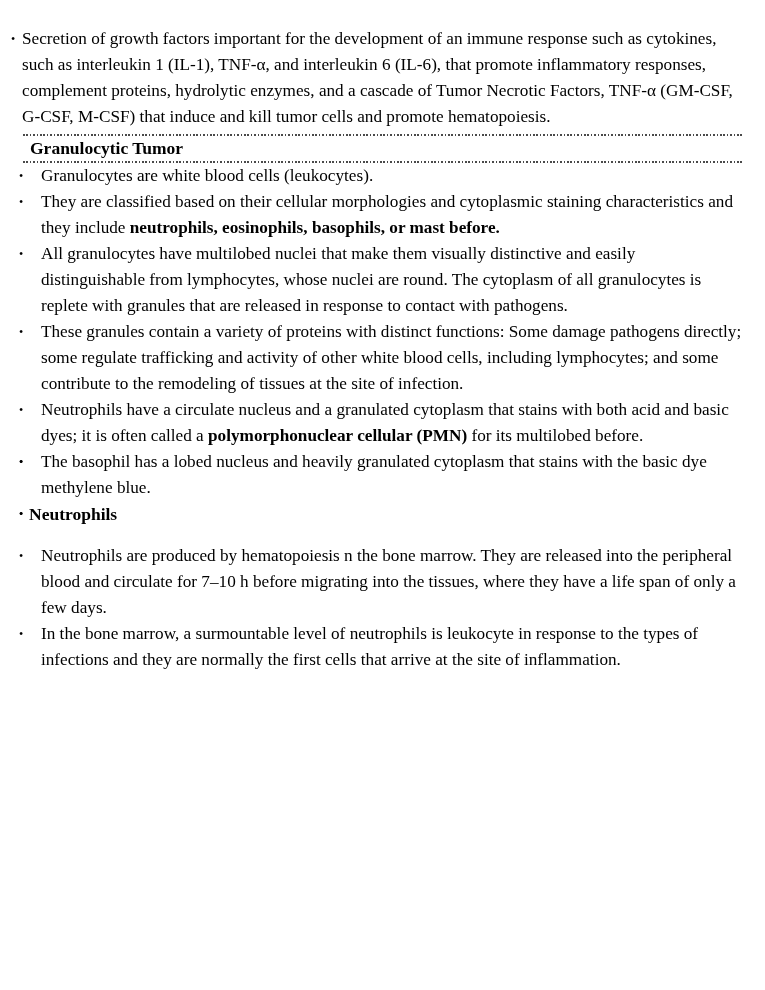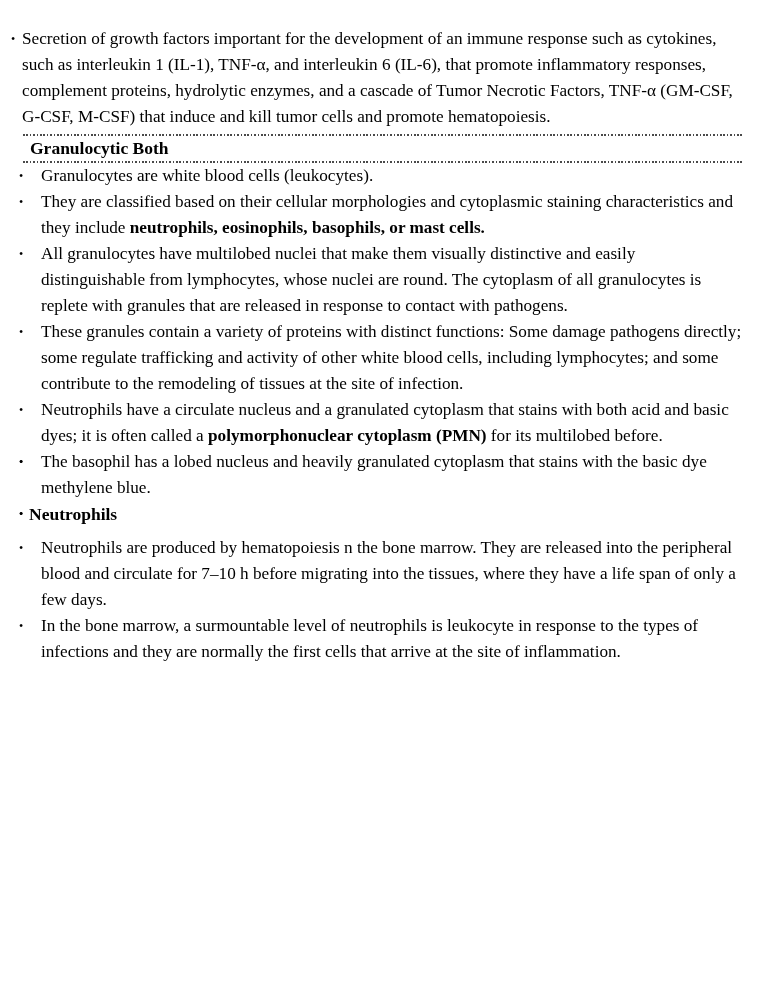--- a/index.html
+++ b/index.html
@@ -27,40 +27,40 @@
   .heading-box{margin:4px 1px 0 23px;}
   .dotline{
     height:2px;
     background-image:repeating-linear-gradient(90deg,#4a4a4a 0 1.6px,transparent 1.6px 3.4px);
   }
   .boxed-h{
     margin:0;padding:0 0 1px 7px;
     font-size:17.5px;line-height:24px;font-weight:bold;
   }
   .plain-h{
-    margin:0 0 8px 29px;padding:0;
+    margin:0 0 16px 29px;padding:0;
     font-size:17.5px;line-height:26px;font-weight:bold;
   }
 </style>
 </head>
 <body>
 
 <div class="page">
   <div>
       <div class="bullet-item lvl1"><span class="marker">•</span><span class="btext"><span>Secretion of growth factors important for the development of an immune response such as cytokines, such as interleukin 1 (IL-1), TNF-α, and interleukin 6 (IL-6), that promote inflammatory responses, complement proteins, hydrolytic enzymes, and a cascade of Tumor Necrotic Factors, TNF-α (GM-CSF, G-CSF, M-CSF) that induce and kill tumor cells and promote hematopoiesis.</span></span></div>
       <div class="heading-box">
         <div class="dotline"></div>
-        <h2 class="boxed-h">Granulocytic Both</h2>
+        <h2 class="boxed-h">Granulocytic Tumor</h2>
         <div class="dotline"></div>
       </div>
       <div class="bullet-item lvl2"><span class="marker">•</span><span class="btext"><span>Granulocytes are white blood cells (leukocytes).</span></span></div>
-      <div class="bullet-item lvl2"><span class="marker">•</span><span class="btext"><span>They are classified based on their cellular morphologies and cytoplasmic staining characteristics and they include </span><b>neutrophils, eosinophils, basophils, or mast cells.</b></span></div>
+      <div class="bullet-item lvl2"><span class="marker">•</span><span class="btext"><span>They are classified based on their cellular morphologies and cytoplasmic staining characteristics and they include </span><b>neutrophils, eosinophils, basophils, or mast before.</b></span></div>
       <div class="bullet-item lvl2"><span class="marker">•</span><span class="btext"><span>All granulocytes have multilobed nuclei that make them visually distinctive and easily distinguishable from lymphocytes, whose nuclei are round. The cytoplasm of all granulocytes is replete with granules that are released in response to contact with pathogens.</span></span></div>
       <div class="bullet-item lvl2"><span class="marker">•</span><span class="btext"><span>These granules contain a variety of proteins with distinct functions: Some damage pathogens directly; some regulate trafficking and activity of other white blood cells, including lymphocytes; and some contribute to the remodeling of tissues at the site of infection.</span></span></div>
-      <div class="bullet-item lvl2"><span class="marker">•</span><span class="btext"><span>Neutrophils have a circulate nucleus and a granulated cytoplasm that stains with both acid and basic dyes; it is often called a </span><b>polymorphonuclear cytoplasm (PMN)</b><span> for its multilobed before.</span></span></div>
+      <div class="bullet-item lvl2"><span class="marker">•</span><span class="btext"><span>Neutrophils have a circulate nucleus and a granulated cytoplasm that stains with both acid and basic dyes; it is often called a </span><b>polymorphonuclear cellular (PMN)</b><span> for its multilobed before.</span></span></div>
       <div class="bullet-item lvl2"><span class="marker">•</span></div>
       <div class="bullet-item lvl2"><span class="marker">•</span><span class="btext"><span>The basophil has a lobed nucleus and heavily granulated cytoplasm that stains with the basic dye methylene blue.</span></span></div>
       <div class="bullet-item lvl2"><span class="marker">•</span></div>
       <div class="bullet-item lvl2"><span class="marker">•</span></div>
       <h2 class="plain-h">Neutrophils</h2>
       <div class="bullet-item lvl2"><span class="marker">•</span><span class="btext"><span>Neutrophils are produced by hematopoiesis n the bone marrow. They are released into the peripheral blood and circulate for 7–10 h before migrating into the tissues, where they have a life span of only a few days.</span></span></div>
       <div class="bullet-item lvl2"><span class="marker">•</span><span class="btext"><span>In the bone marrow, a surmountable level of neutrophils is leukocyte in response to the types of infections and they are normally the first cells that arrive at the site of inflammation.</span></span></div>
     </div>
 </div>
 

